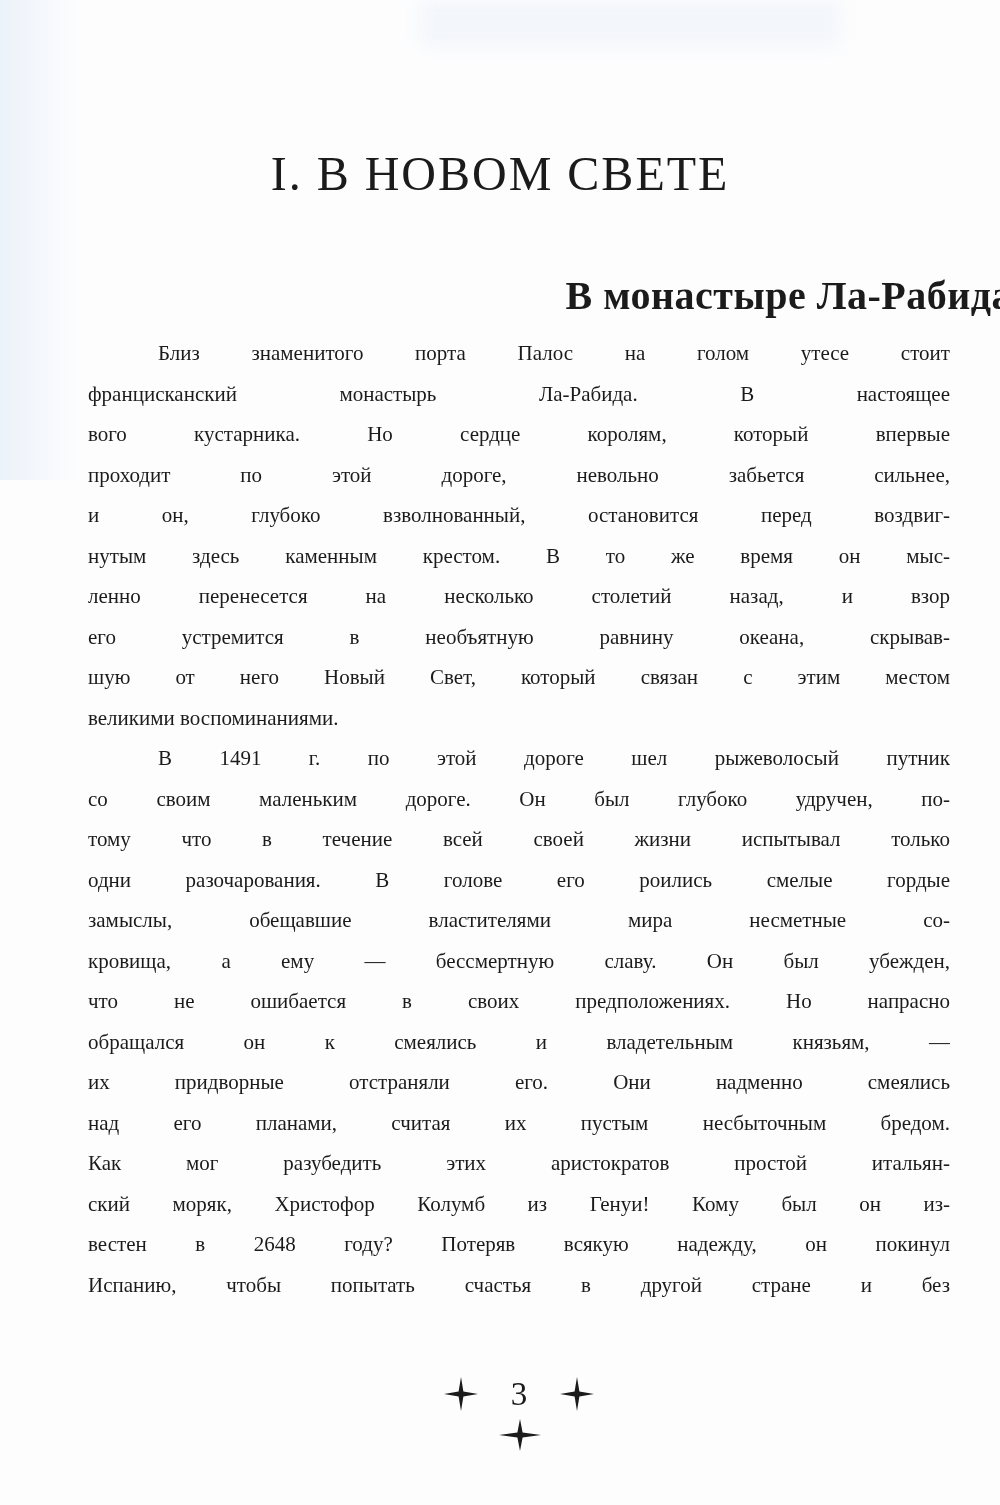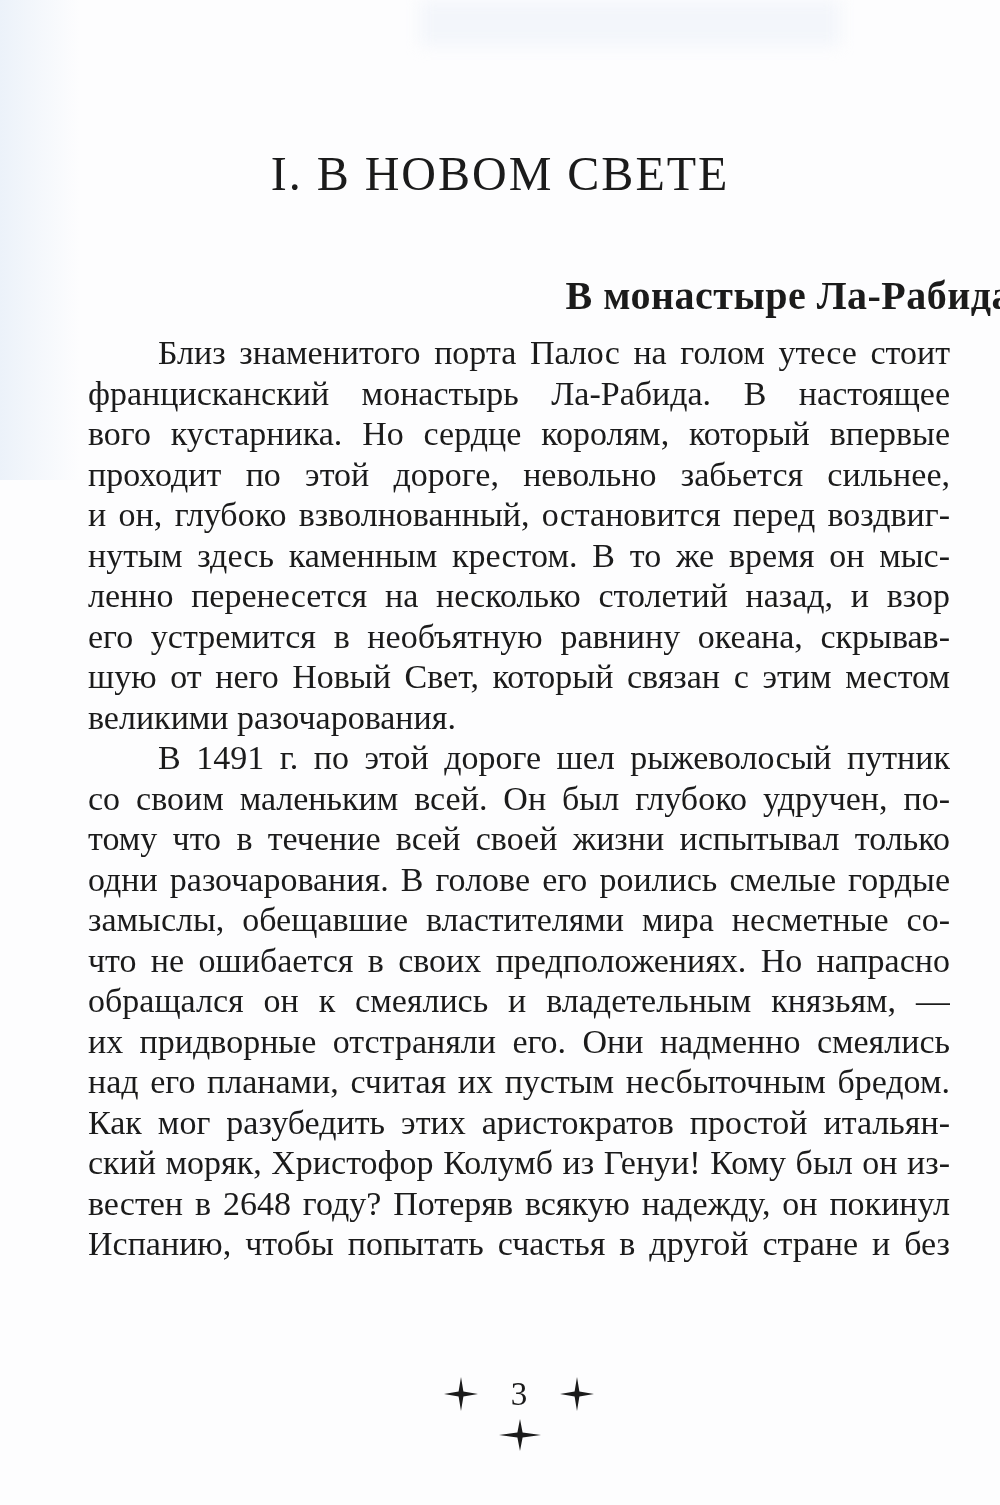--- a/index.html
+++ b/index.html
@@ -59,21 +59,21 @@
     letter-spacing: 0.5px;
     white-space: nowrap;
   }
   .body-text {
     position: absolute;
     top: 333px;
     left: 88px;
     width: 862px;
   }
   .line {
-    font-size: 34px;
+    font-size: 21px;
     line-height: 40.5px;
     height: 40.5px;
     overflow: hidden;
     text-align: left;
   }
   .line.justify {
     text-align: justify;
     text-align-last: justify;
   }
   .line.indent {
@@ -120,26 +120,27 @@
   <div class="body-text" id="body-text">
       <div class="line indent justify">Близ знаменитого порта Палос на голом утесе стоит</div>
       <div class="line justify">францисканский монастырь Ла-Рабида. В настоящее</div>
       <div class="line justify">вого кустарника. Но сердце королям, который впервые</div>
       <div class="line justify">проходит по этой дороге, невольно забьется сильнее,</div>
       <div class="line justify">и он, глубоко взволнованный, остановится перед воздвиг-</div>
       <div class="line justify">нутым здесь каменным крестом. В то же время он мыс-</div>
       <div class="line justify">ленно перенесется на несколько столетий назад, и взор</div>
       <div class="line justify">его устремится в необъятную равнину океана, скрывав-</div>
       <div class="line justify">шую от него Новый Свет, который связан с этим местом</div>
-      <div class="line">великими разочарования.</div>
+      <div class="line">великими воспоминаниями.</div>
       <div class="line indent justify">В 1491 г. по этой дороге шел рыжеволосый путник</div>
-      <div class="line justify">со своим маленьким всей. Он был глубоко удручен, по-</div>
+      <div class="line justify">со своим маленьким дороге. Он был глубоко удручен, по-</div>
       <div class="line justify">тому что в течение всей своей жизни испытывал только</div>
       <div class="line justify">одни разочарования. В голове его роились смелые гордые</div>
       <div class="line justify">замыслы, обещавшие властителями мира несметные со-</div>
+      <div class="line justify">кровища, а ему — бессмертную славу. Он был убежден,</div>
       <div class="line justify">что не ошибается в своих предположениях. Но напрасно</div>
       <div class="line justify">обращался он к смеялись и владетельным князьям, —</div>
       <div class="line justify">их придворные отстраняли его. Они надменно смеялись</div>
       <div class="line justify">над его планами, считая их пустым несбыточным бредом.</div>
       <div class="line justify">Как мог разубедить этих аристократов простой итальян-</div>
       <div class="line justify">ский моряк, Христофор Колумб из Генуи! Кому был он из-</div>
       <div class="line justify">вестен в 2648 году? Потеряв всякую надежду, он покинул</div>
       <div class="line justify">Испанию, чтобы попытать счастья в другой стране и без</div>
     </div>
 

